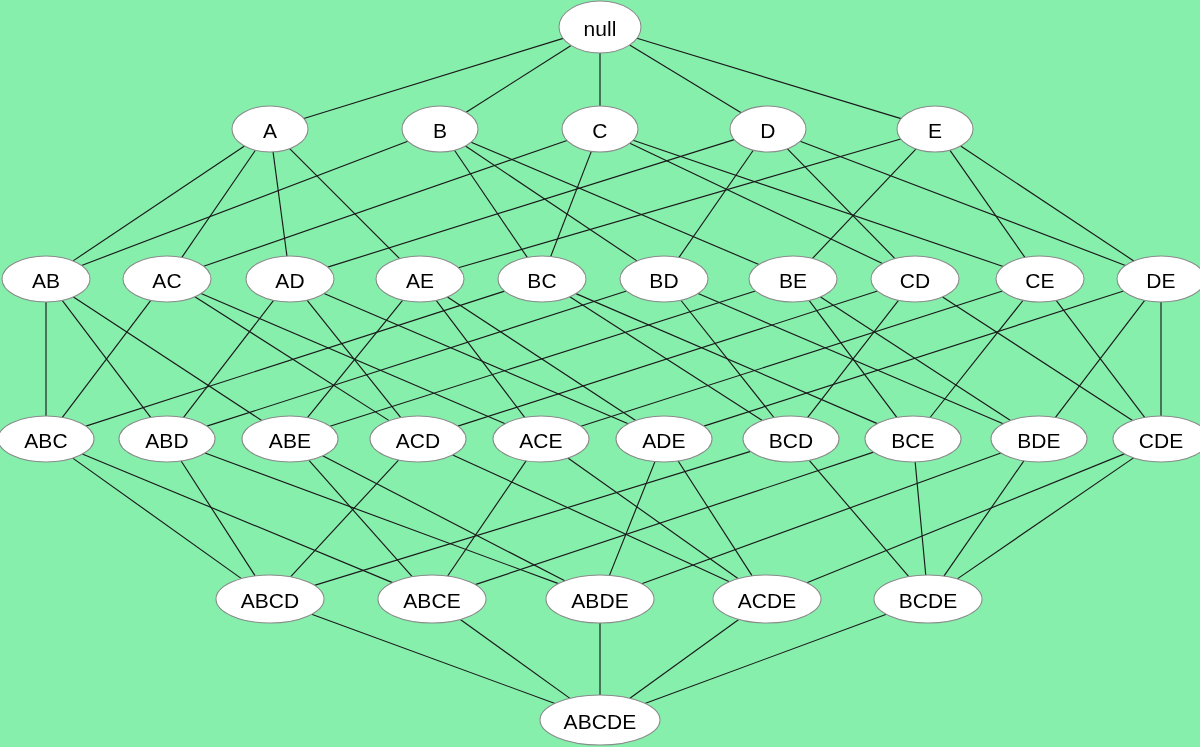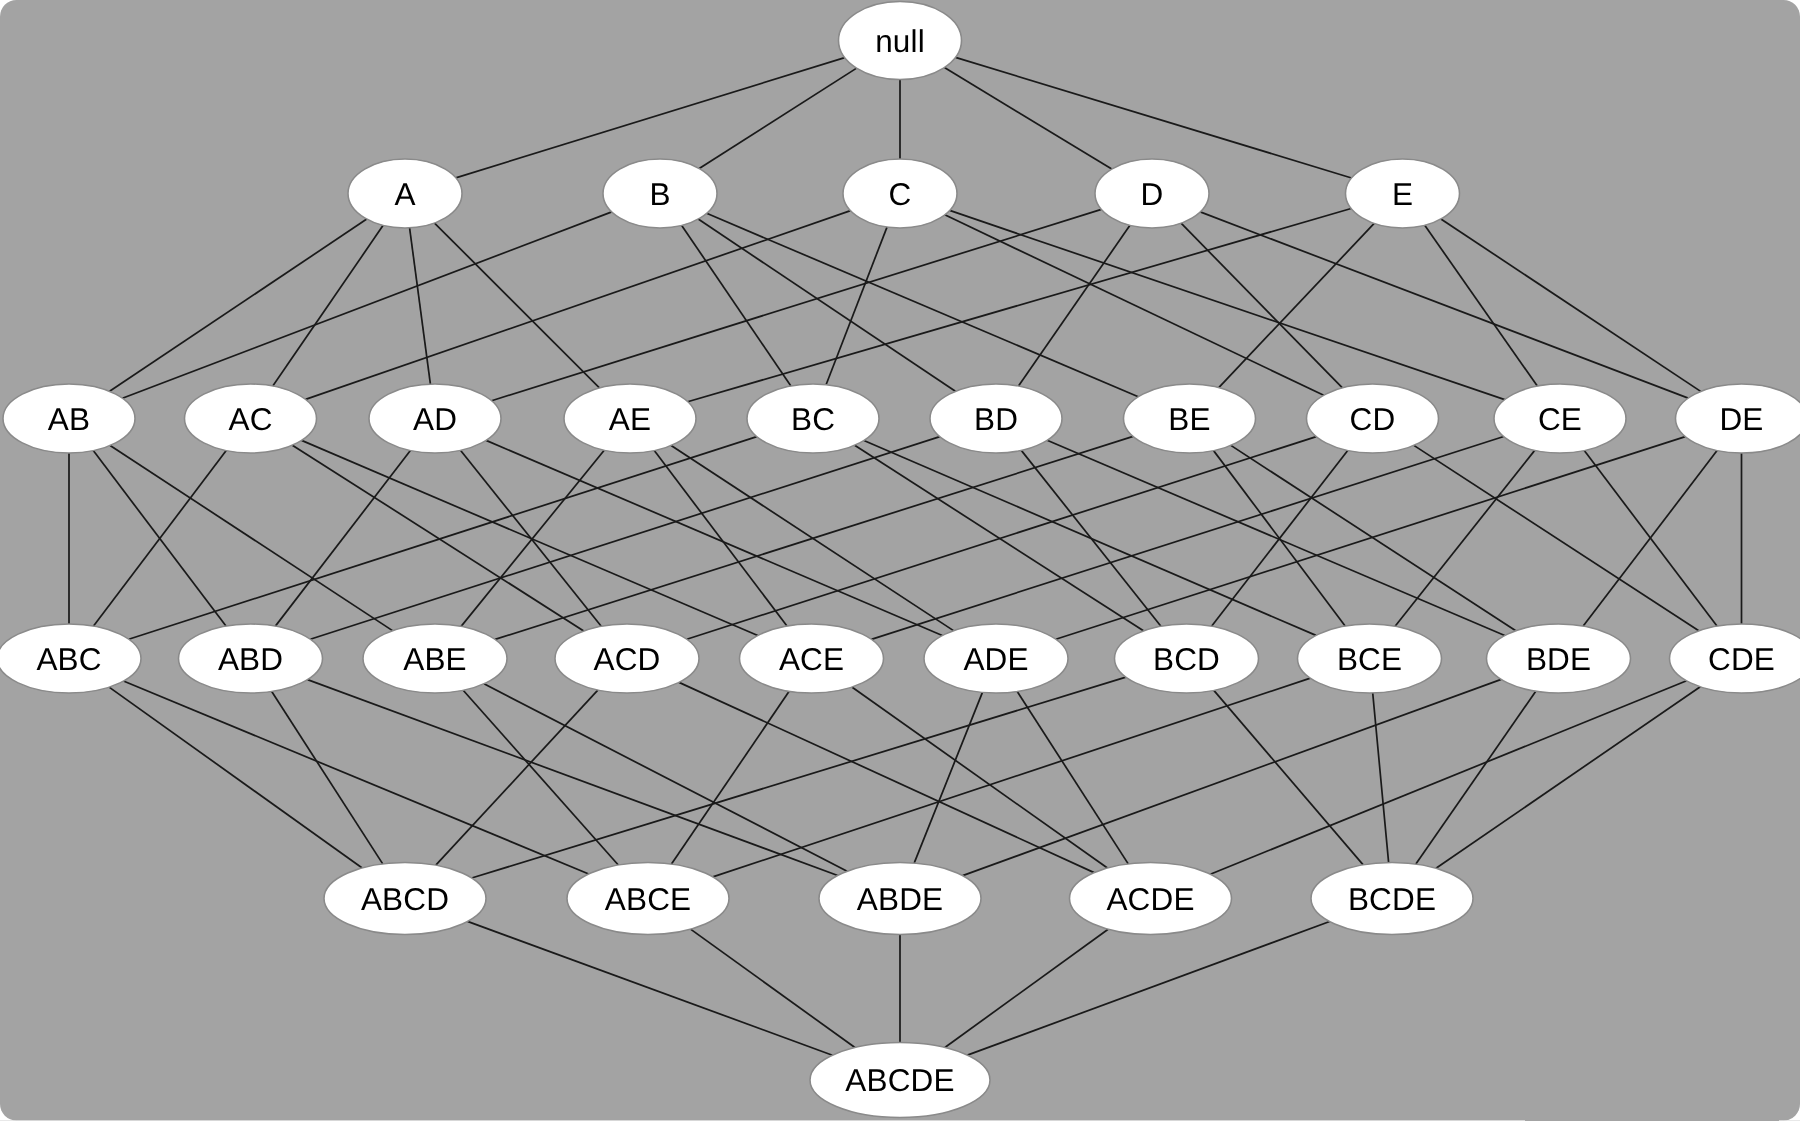--- a/index.html
+++ b/index.html
@@ -5,24 +5,23 @@
 <style>
   html, body {
     margin: 0;
     padding: 0;
     background: #ffffff;
   }
   #stage {
     position: relative;
     width: 1200px;
     height: 747px;
-    background: #a3a3a3;
+    background: #86efac;
     overflow: hidden;
     font-family: "Liberation Sans", sans-serif;
-    border-radius: 11px;
   }
   #lattice-svg {
     position: absolute;
     left: 0;
     top: 0;
     width: 1200px;
     height: 747px;
     display: block;
   }
   .lattice-edge {

